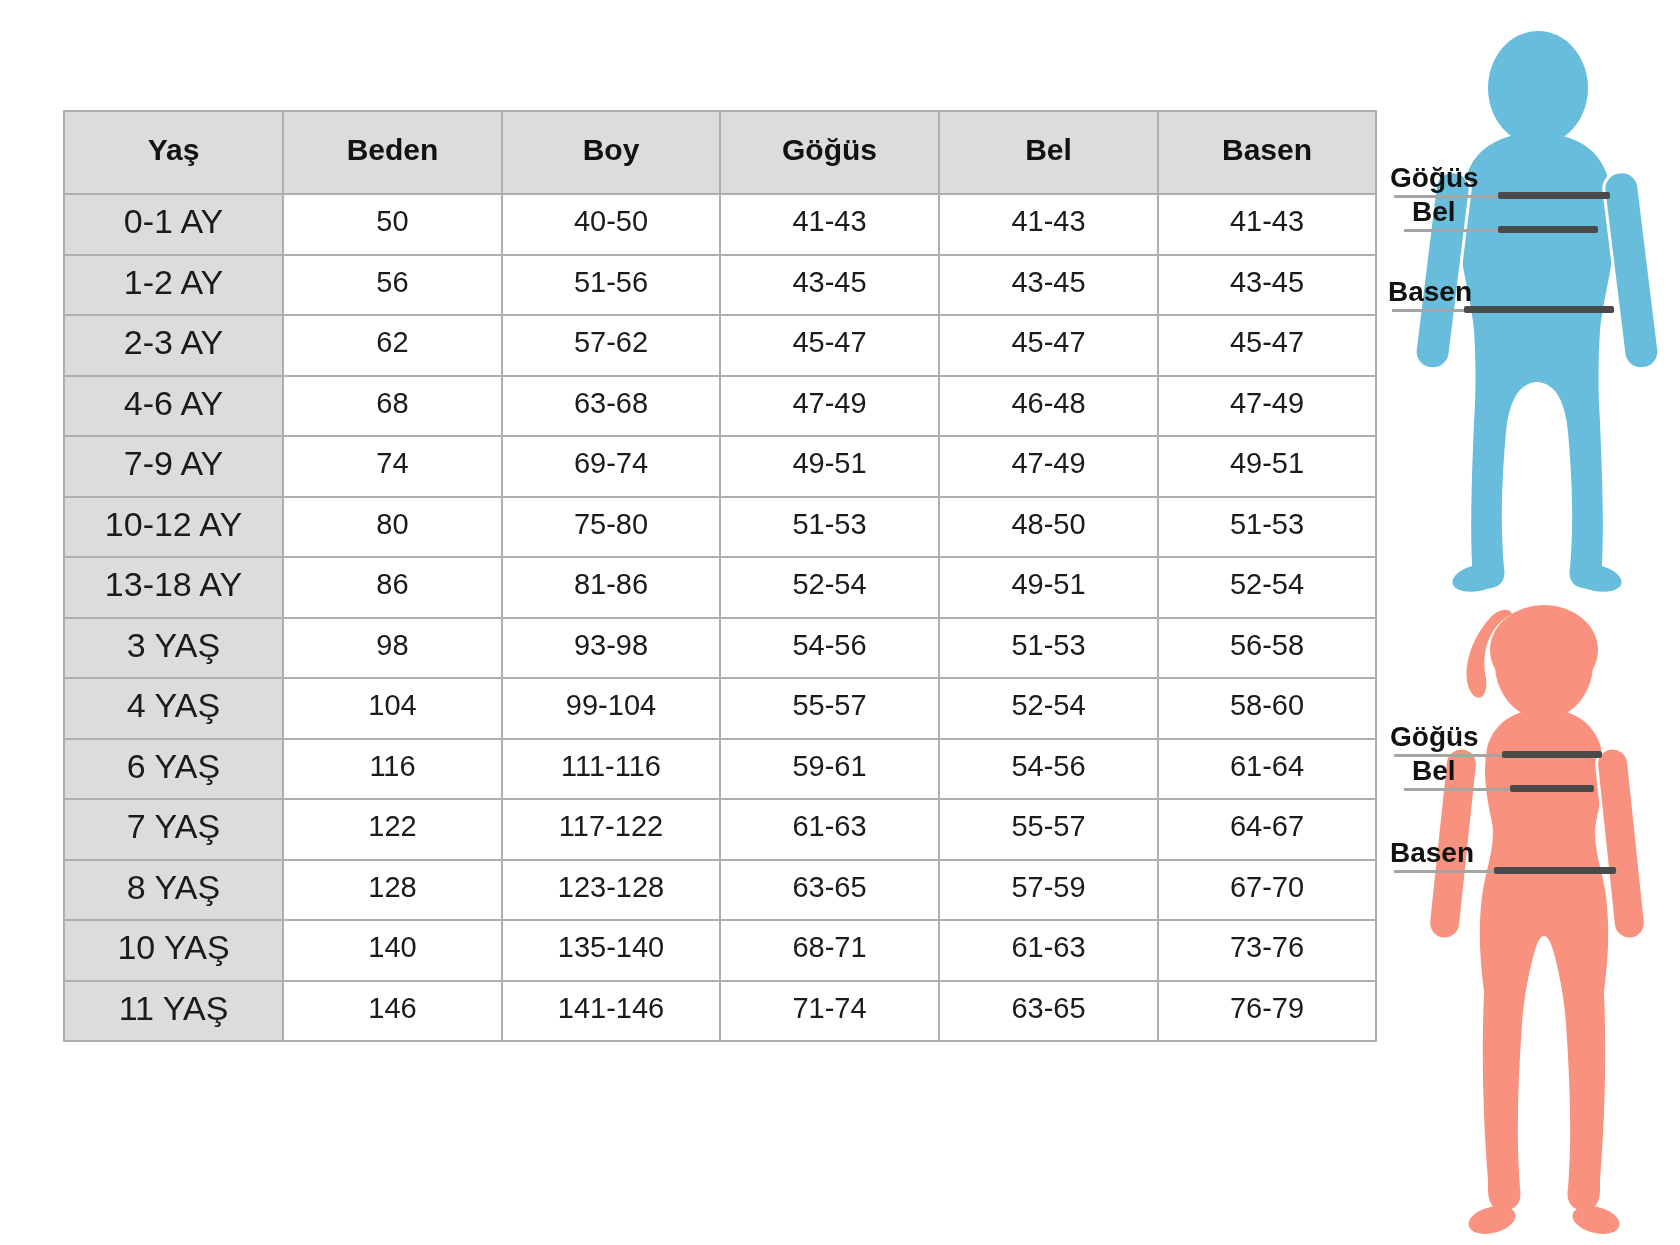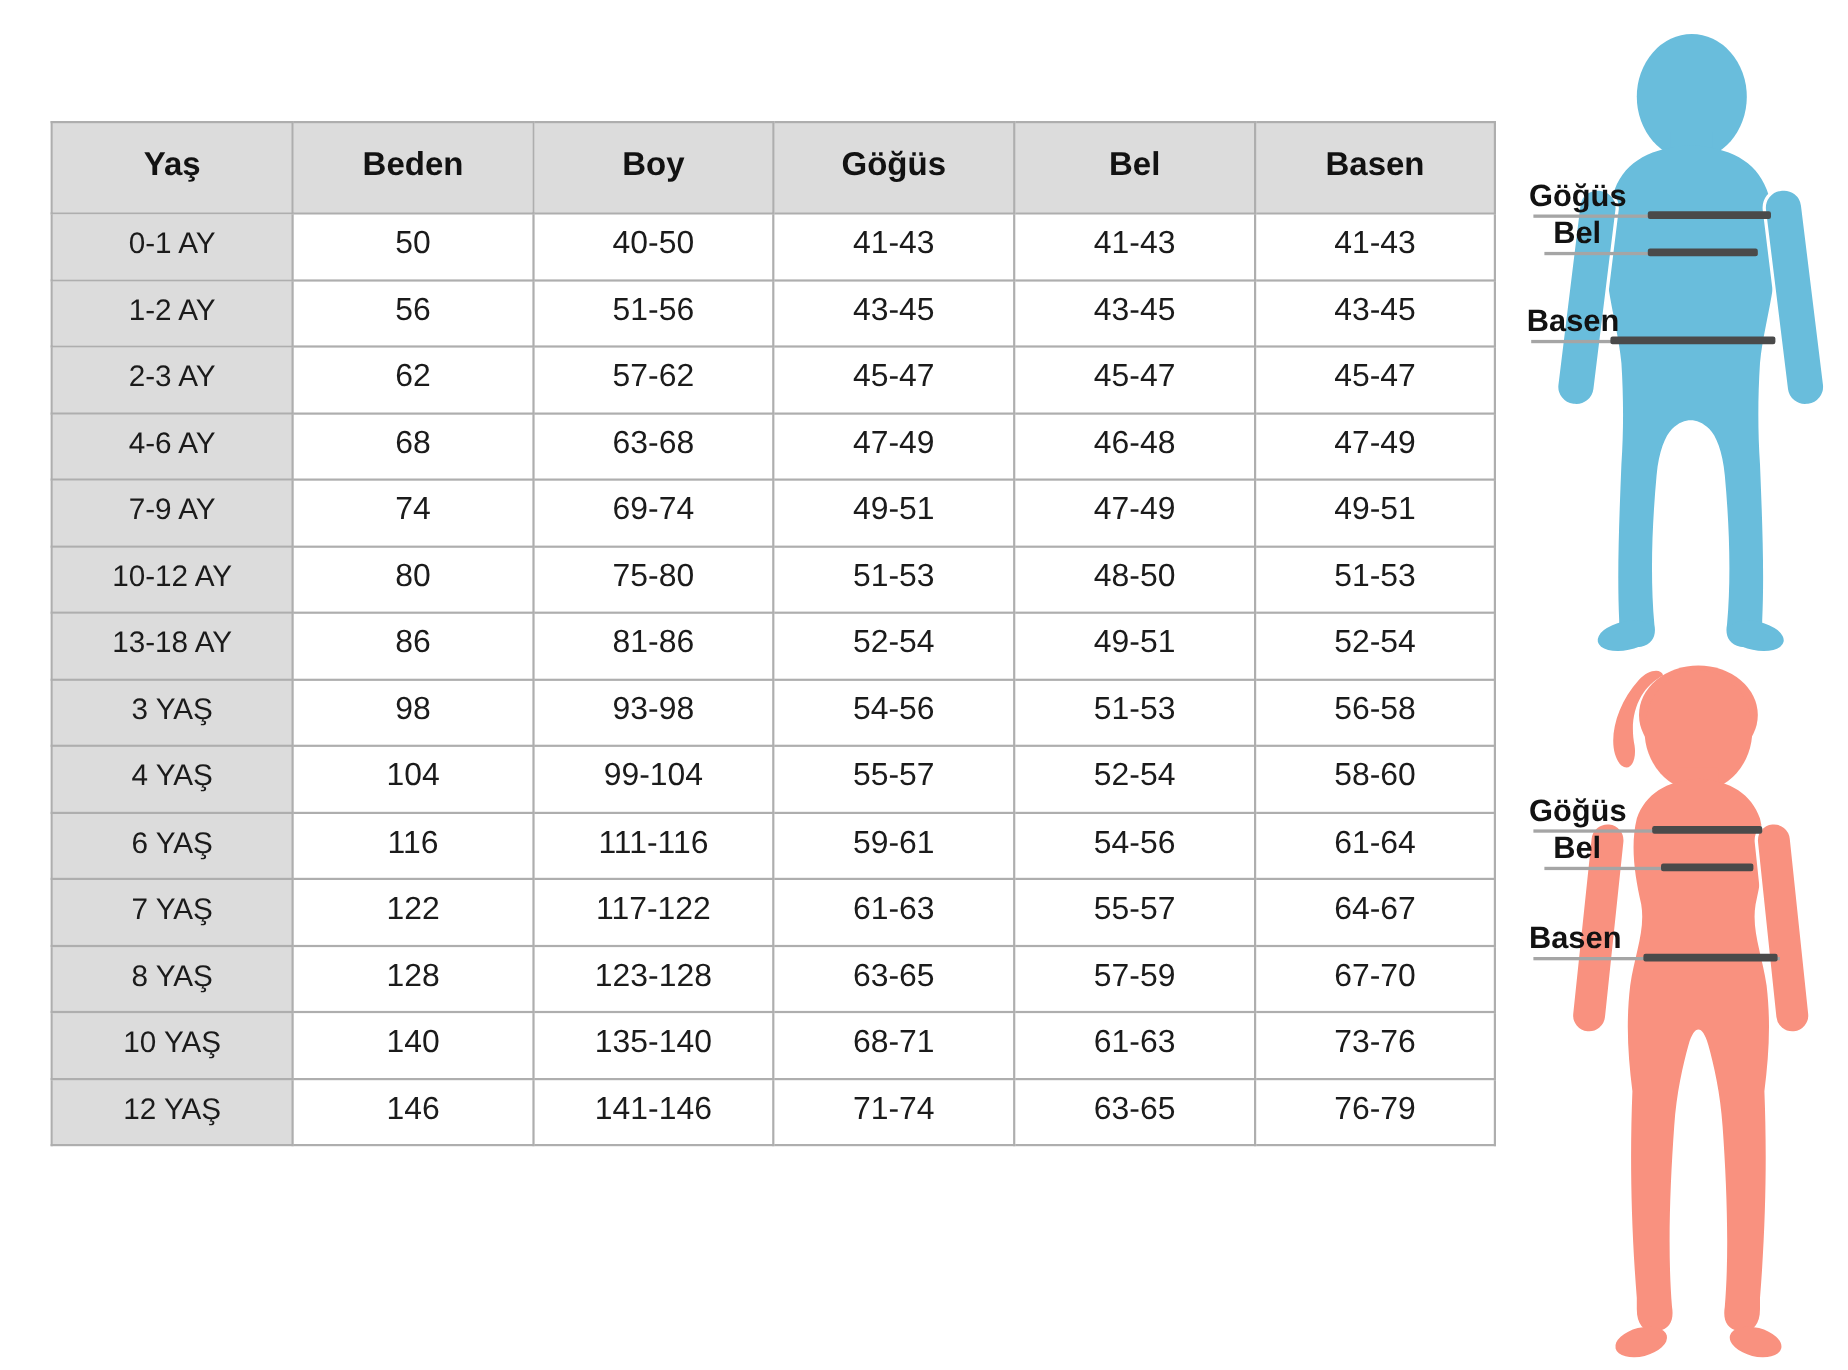--- a/index.html
+++ b/index.html
@@ -1,28 +1,28 @@
 <!DOCTYPE html>
 <html><head>
 <meta charset="utf-8">
 <style>
   html,body{margin:0;padding:0;background:#ffffff;}
   .stage{position:relative;width:1680px;height:1245px;background:#ffffff;overflow:hidden;
          font-family:"Liberation Sans",sans-serif;}
 
   
-  table.size{position:absolute;left:46px;top:110px;width:1312px;
+  table.size{position:absolute;left:63px;top:110px;width:1312px;
              border-collapse:collapse;table-layout:fixed;}
   table.size th,table.size td{border:2px solid #aeaeae;text-align:center;vertical-align:middle;
              overflow:hidden;white-space:nowrap;}
   table.size thead th{background:#dcdcdc;height:74px;font-size:30px;font-weight:bold;
              color:#121212;padding-bottom:6px;}
   table.size tbody td{background:#ffffff;height:51.5px;font-size:29px;color:#1b1b1b;
              padding-bottom:6px;}
-  table.size tbody td:first-child{background:#dcdcdc;font-size:27px;}
+  table.size tbody td:first-child{background:#dcdcdc;font-size:34px;}
 
   
   .fig{position:absolute;}
   .mlabel{position:absolute;font-size:28px;font-weight:bold;color:#121212;line-height:30px;}
   .lthin{position:absolute;height:3px;background:#a5a5a5;}
   .ldark{position:absolute;height:7px;background:#4a4a4a;border-radius:2px;}
 </style>
 </head>
 <body>
 
@@ -146,21 +146,21 @@
         </tr>
         <tr>
           <td>10 YAŞ</td>
           <td>140</td>
           <td>135-140</td>
           <td>68-71</td>
           <td>61-63</td>
           <td>73-76</td>
         </tr>
         <tr>
-          <td>12 YAŞ</td>
+          <td>11 YAŞ</td>
           <td>146</td>
           <td>141-146</td>
           <td>71-74</td>
           <td>63-65</td>
           <td>76-79</td>
         </tr>
       </tbody>
   </table>
 
   <svg class="fig" style="left:1404px;top:26px" width="266" height="585" viewBox="0 0 266 585">

